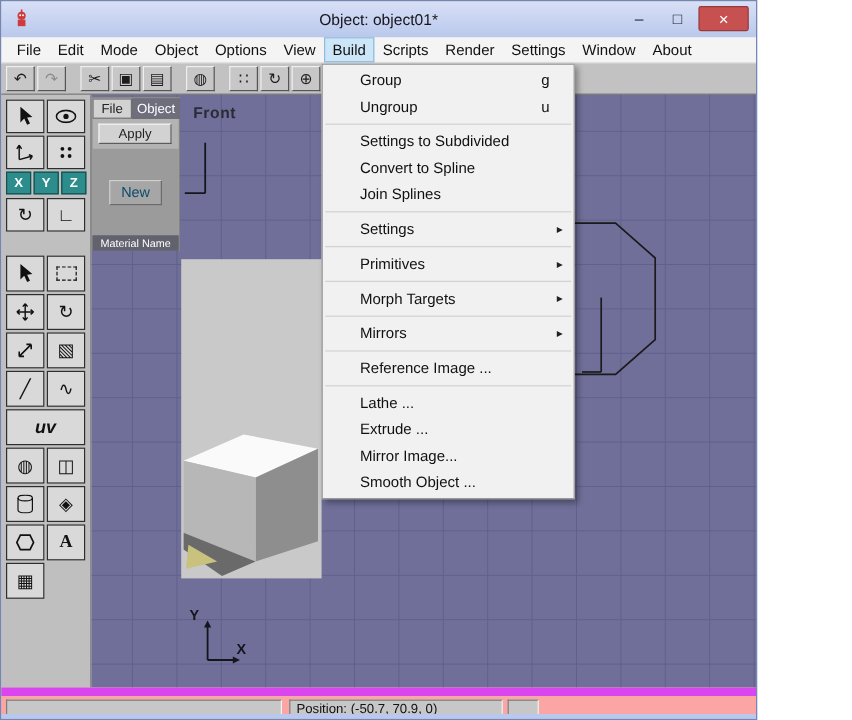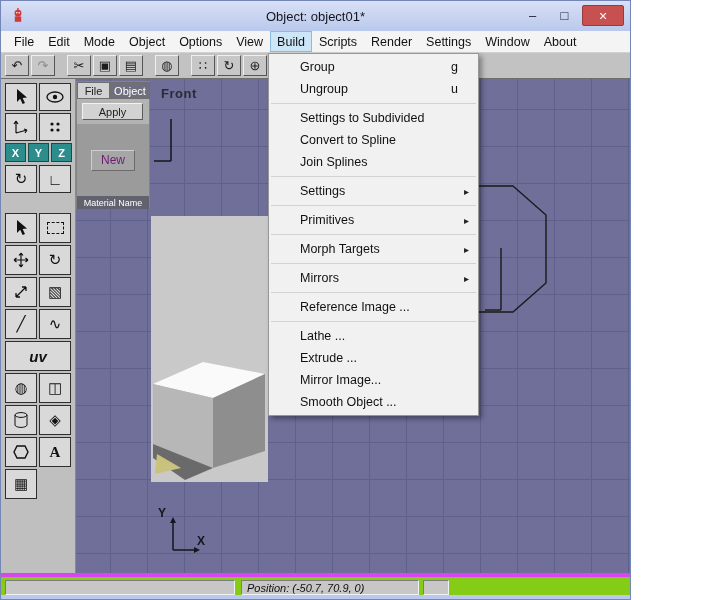--- a/index.html
+++ b/index.html
@@ -57,21 +57,21 @@
   .op-tab { position:absolute; top:0; height:17px; font-size:11px; display:flex;
             align-items:center; justify-content:center; border:1px solid #6f6f6f; }
   .op-tab.file { left:0; width:33px; background:#d2d2d2; color:#222; }
   .op-tab.object { left:33px; width:40px; background:#6e6e7e; color:#fff; }
   .apply-btn { position:absolute; left:5px; top:21px; width:61px; height:17px; background:#d2d2d2;
                border:1px solid; border-color:#f2f2f2 #5c5c5c #5c5c5c #f2f2f2; font-size:11px;
                display:flex; align-items:center; justify-content:center; color:#222; }
   .panel-inner { position:absolute; left:0; top:42px; width:72px; height:72px; background:#9b9b9b;
                  display:flex; align-items:center; justify-content:center; }
   .new-btn { width:44px; height:21px; background:#a6a6a6; border:1px solid;
-             border-color:#cfcfcf #6b6b6b #6b6b6b #cfcfcf; color:#701a75; font-size:12px;
+             border-color:#cfcfcf #6b6b6b #6b6b6b #cfcfcf; color:#0c4a6e; font-size:12px;
              display:flex; align-items:center; justify-content:center; }
   .material-bar { position:absolute; left:0; top:114px; width:72px; height:13px; background:#62626f;
                   color:#fff; font-size:9px; display:flex; align-items:center; justify-content:center; }
 
   
   .viewport { position:absolute; left:75px; top:78px; width:635px; height:494px;
               background-color:#6f6f99;
               background-image:linear-gradient(to right,#60608c 1px,transparent 1px),
                                linear-gradient(to bottom,#60608c 1px,transparent 1px);
               background-size:37px 37px; background-position:-3px -7px; }
@@ -88,22 +88,22 @@
   .build-menu { position:absolute; left:267px; top:52px; width:211px; background:#f1f1f1;
                 border:1px solid #979797; box-shadow:3px 3px 5px rgba(0,0,0,.35);
                 padding:2px 0; z-index:50; }
   .mi { position:relative; height:22px; display:flex; align-items:center; padding-left:31px;
         font-size:12.5px; color:#111; }
   .mi .sc { position:absolute; right:20px; font-size:12.5px; color:#111; }
   .mi .arrow { position:absolute; right:9px; font-size:10px; color:#222; }
   .msep { height:1px; background:#d2d2d2; margin:3px 2px; }
 
   
-  .statusbar { position:absolute; left:0; top:572px; width:710px; height:22px; background:#84cc16;
-               border-top:4px solid #d946ef;font-style:italic; }
+  .statusbar { position:absolute; left:0; top:572px; width:710px; height:22px; background:#fca5a5;
+               border-top:7px solid #d946ef; }
   .sfield { position:absolute; top:3px; height:15px; background:#c7c7c7; border:1px solid;
             border-color:#7d7d7d #f2f2f2 #f2f2f2 #7d7d7d; font-size:11px; color:#111;
             display:flex; align-items:center; padding-left:5px; }
   .bottom-frame { position:absolute; left:0; top:594px; width:710px; height:6px; background:#b9c8ec; }
 </style>
 </head>
 <body>
 
 <div class="window">
 

